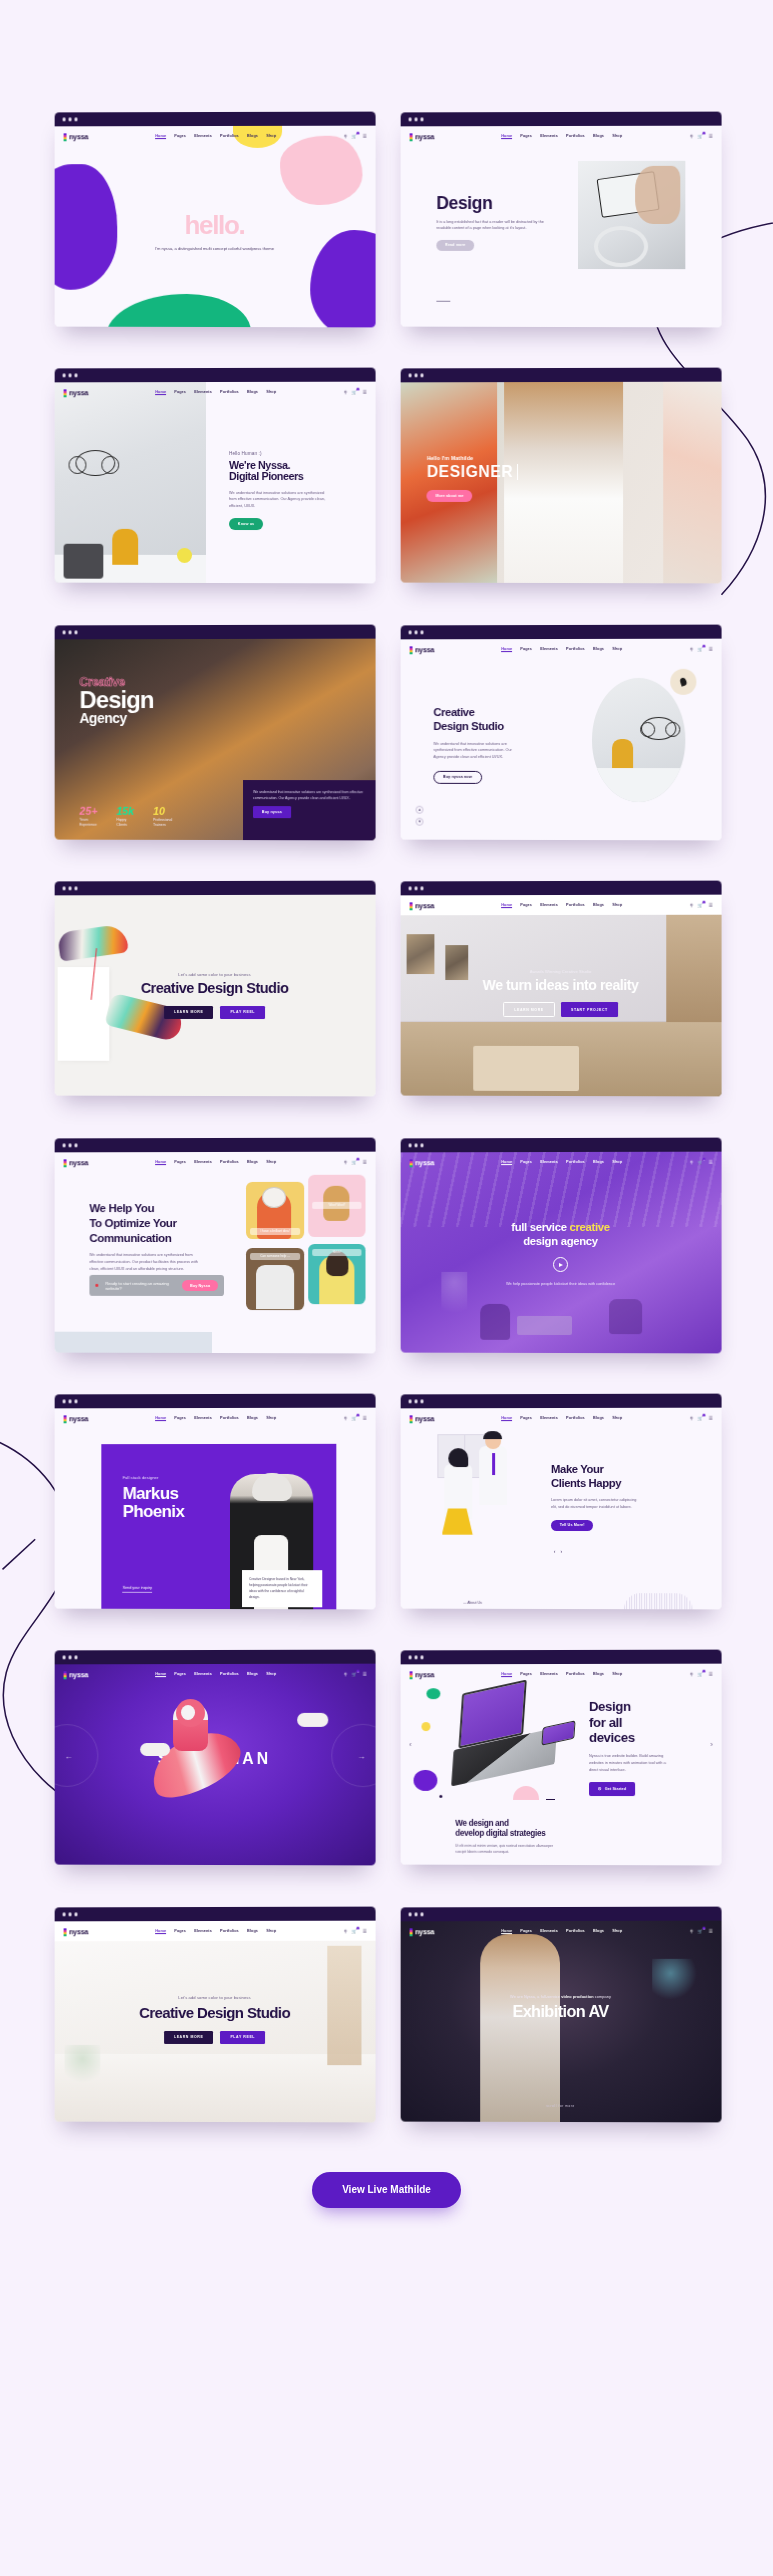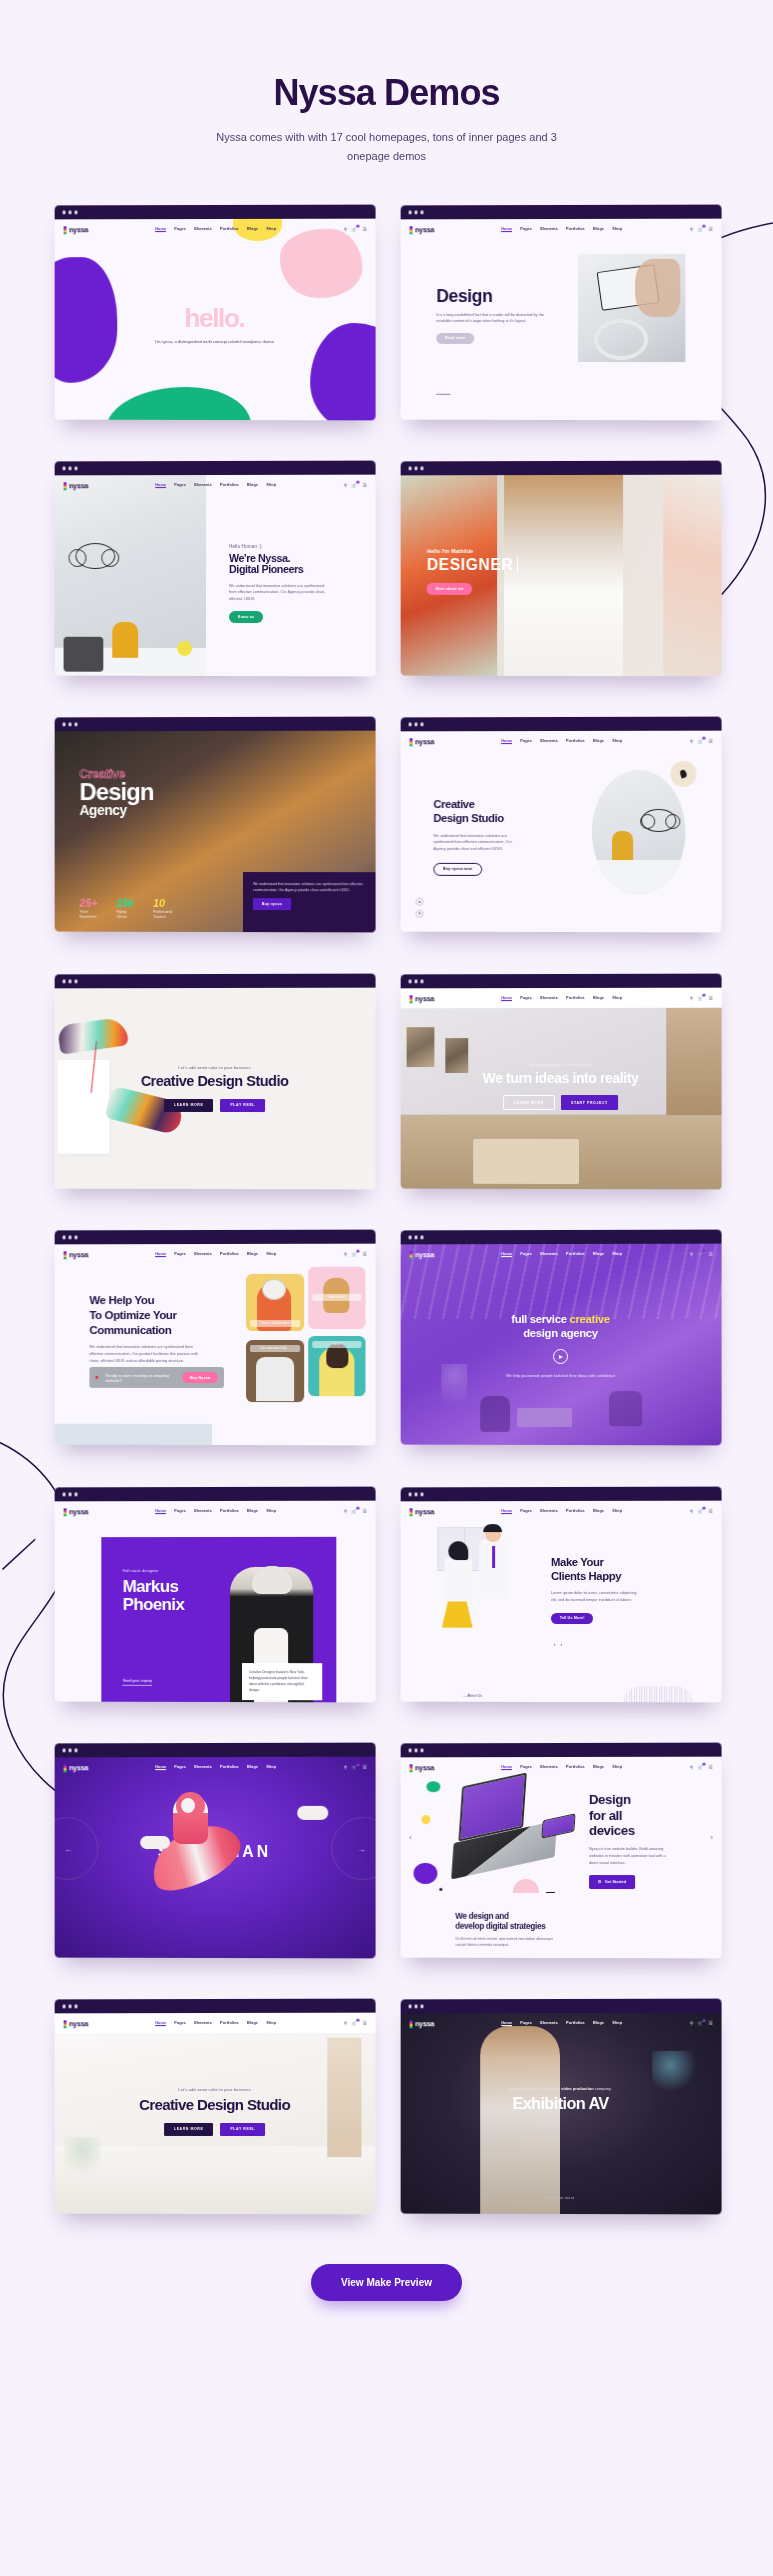--- a/index.html
+++ b/index.html
@@ -396,24 +396,20 @@
 <body>
 
 <svg class="deco-svg" viewBox="0 0 1230 4097" preserveAspectRatio="none">
   <path class="deco-path" d="M1245 352 C1120 372 1042 428 1040 487 C1038 560 1140 628 1190 700 C1245 782 1212 876 1148 946"></path>
   <path class="deco-path" d="M-10 2290 C60 2320 118 2386 112 2462 C106 2540 30 2588 10 2660 C-8 2728 28 2800 88 2848"></path>
   <path class="deco-path" d="M4 2496 L56 2448"></path>
 </svg>
 
 <div class="page">
 
-  <div class="hdr">
-    <h1 class="hdr-title">Nyssa Demos</h1>
-    <p class="hdr-sub">Nyssa comes with with 17 cool homepages, tons of inner pages and 3 onepage demos</p>
-  </div>
 
   <div class="grid">
 
     <div class="demo">
       <div class="browser">
           <div class="bar">
         <i class="dot"></i>
             <i class="dot"></i>
             <i class="dot"></i>
           </div>
@@ -1093,17 +1089,17 @@
             <h1 class="h1">Exhibition AV</h1>
           </div>
           <div class="scroll">scroll for more</div>
         </div>
       </div>
     </div>
 
   </div>
 
   <div class="footer">
-    <a class="cta-btn">View Make Preview</a>
+    <a class="cta-btn">View Live Mathilde</a>
   </div>
 
 </div>
 
 
 </body></html>

